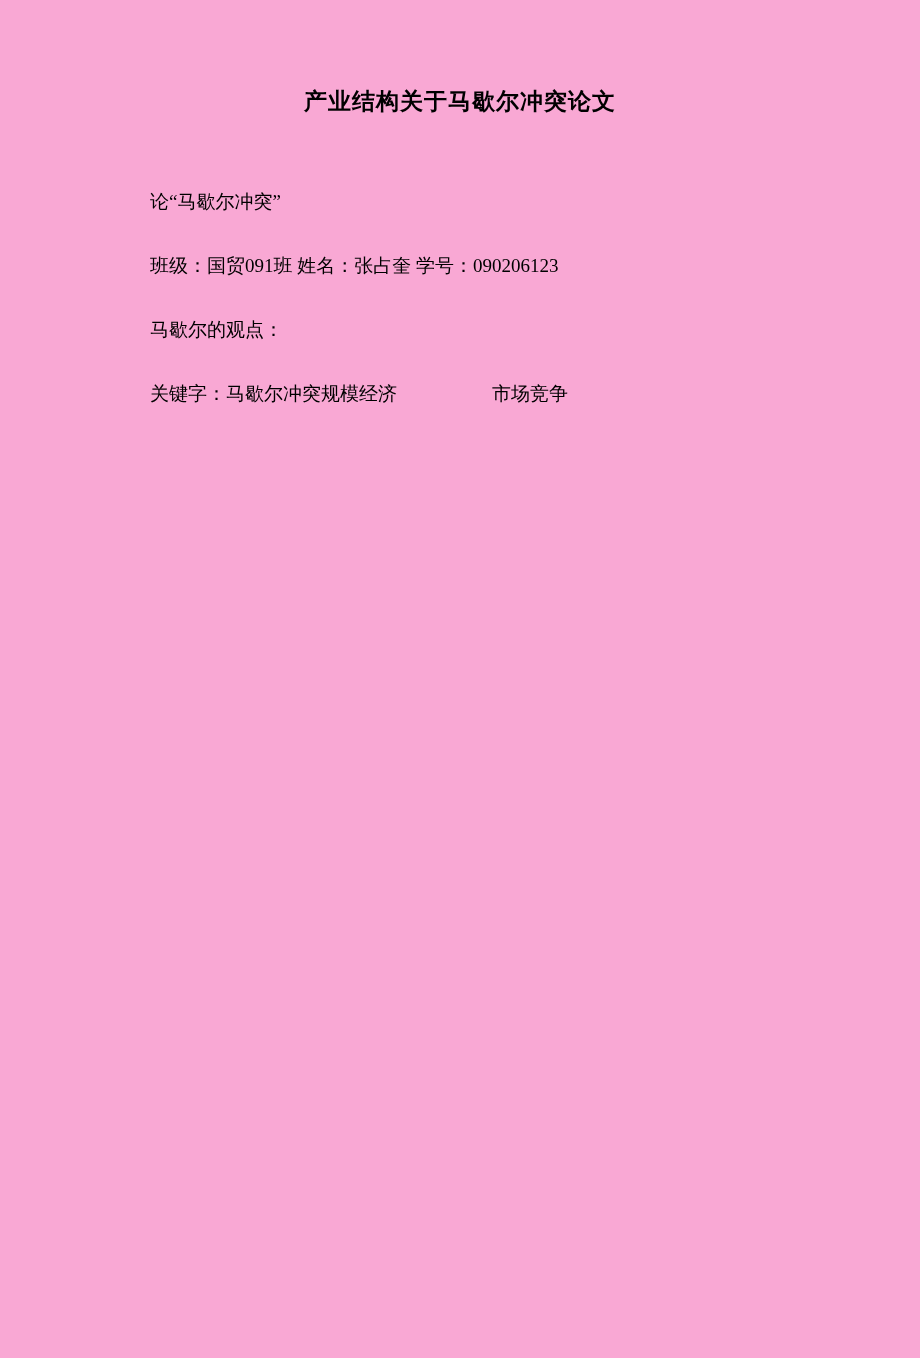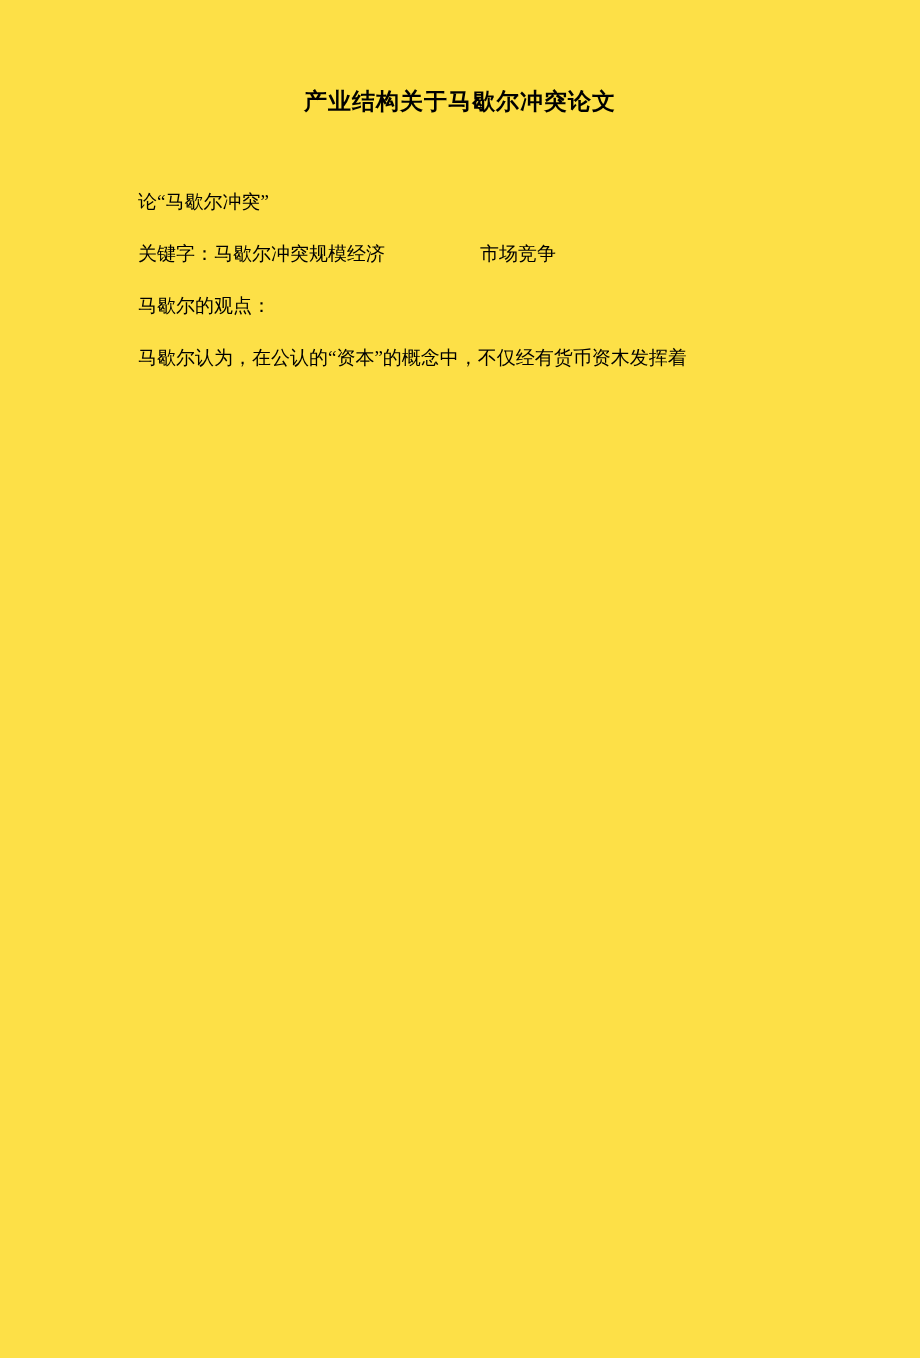--- a/index.html
+++ b/index.html
@@ -5,51 +5,51 @@
     html, body {
       margin: 0;
       padding: 0;
       background: #ffffff;
     }
     .page {
       position: relative;
       width: 920px;
       height: 1358px;
       margin: 0 auto;
-      background: #fde047;
+      background: #f9a8d4;
       overflow: hidden;
       box-sizing: border-box;
       padding: 86px 100px 0 100px;
       font-family: "Liberation Serif", "DejaVu Serif", serif;
       color: #000000;
     }
     .doc-title {
       margin: 0 0 58px 0;
       text-align: center;
       font-size: 23px;
       font-weight: bold;
       line-height: 32px;
       letter-spacing: 1px;
       color: #000000;
     }
     .doc-body p {
-      margin: 0;
+      margin: 12px;
       font-size: 19px;
       line-height: 52px;
       text-indent: 2em;
       text-align: justify;
       color: #000000;
       word-break: break-all;
     }
   </style>
 </head>
 <body>
 
 <div class="page">
   <h1 class="doc-title">产业结构关于马歇尔冲突论文</h1>
 
   <div class="doc-body">
     <p>论“马歇尔冲突”</p>
+    <p>班级：国贸091班  姓名：张占奎  学号：090206123</p>
+    <p>马歇尔的观点：</p>
     <p>关键字：马歇尔冲突规模经济　　　　　市场竞争</p>
-    <p>马歇尔的观点：</p>
-    <p>马歇尔认为，在公认的“资本”的概念中，不仅经有货币资木发挥着</p>
   </div>
 </div>
 
 </body></html>

